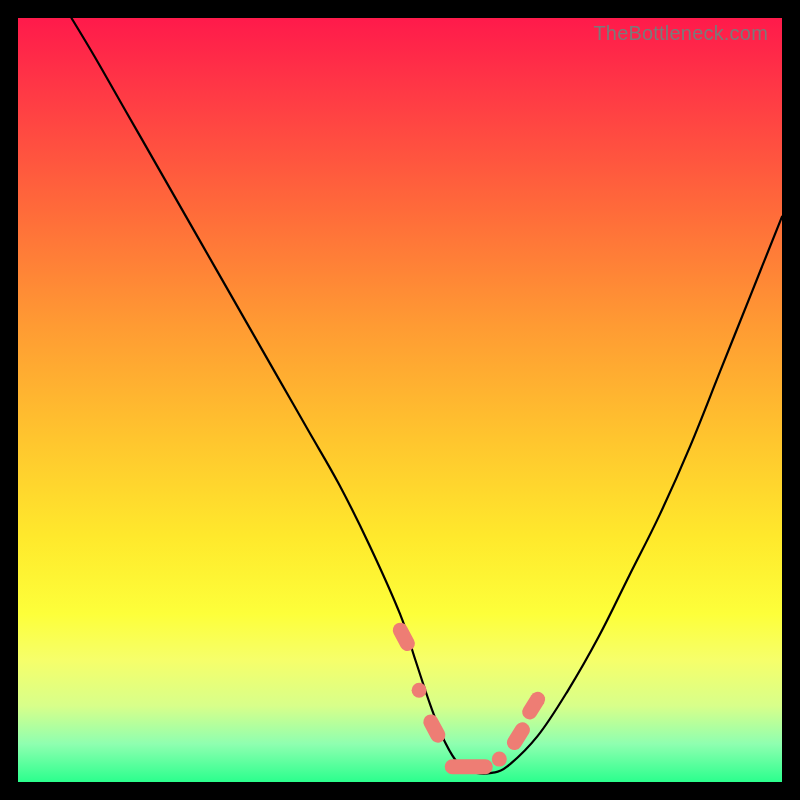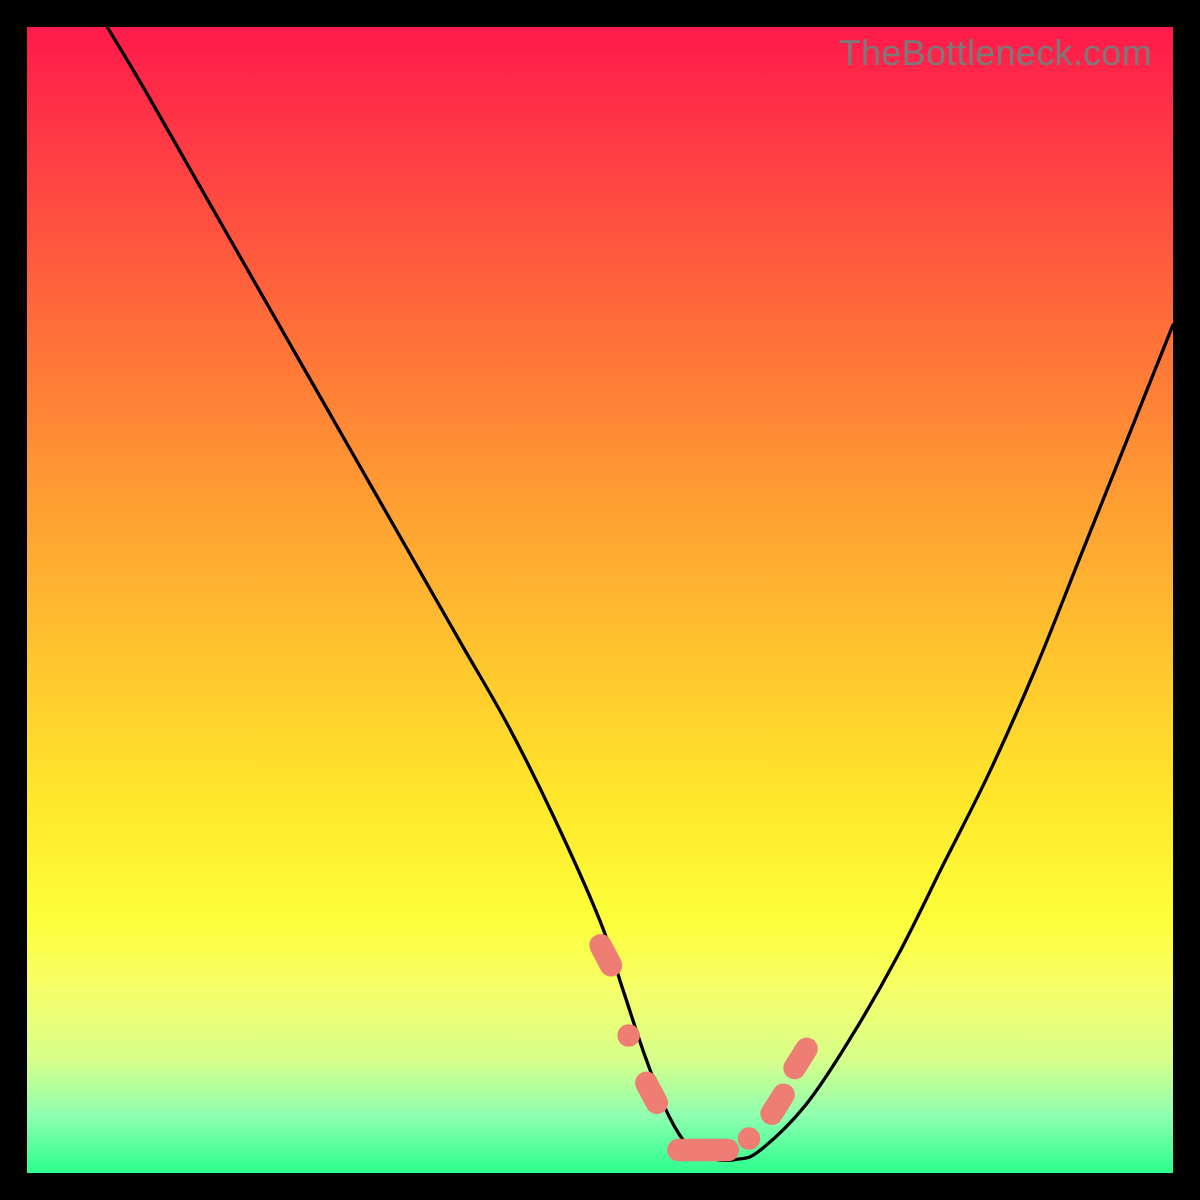--- a/index.html
+++ b/index.html
@@ -28,21 +28,21 @@
       #f6ff6a 84%,
       #d8ff8a 90%,
       #8fffb0 95%,
       #2bff8d 100%);
   }
   .watermark {
     position: absolute;
     top: 4px;
     right: 14px;
     color: #7a7a7a;
-    font-size: 24px;
+    font-size: 20px;
     font-weight: 500;
     letter-spacing: 0.2px;
     z-index: 5;
   }
   svg.overlay {
     position: absolute;
     left: 0;
     top: 0;
     width: 764px;
     height: 764px;

